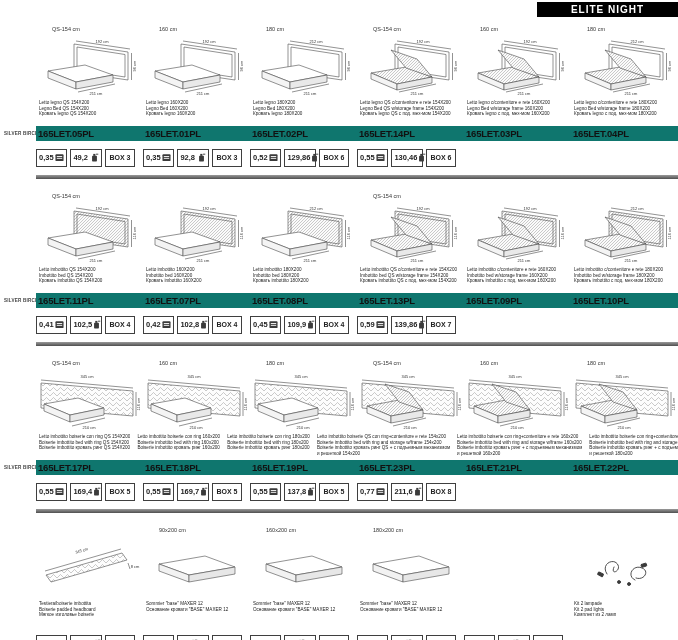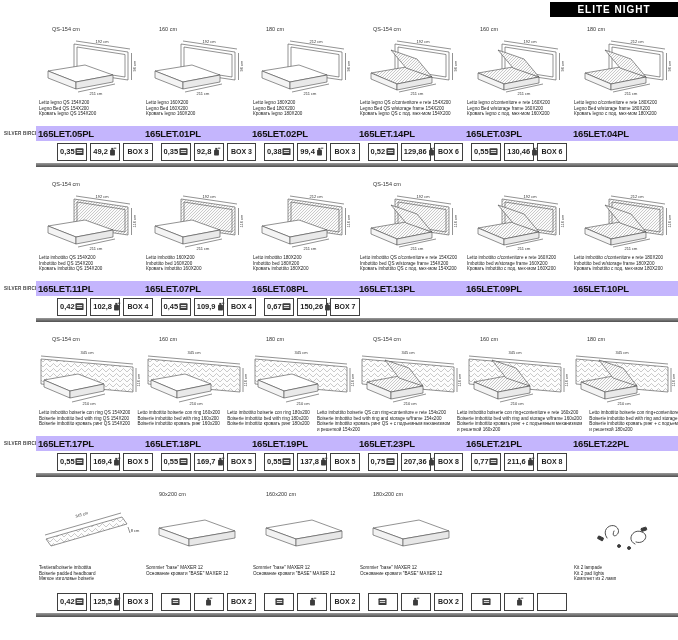--- a/index.html
+++ b/index.html
@@ -3,41 +3,41 @@
 <meta charset="utf-8">
 <style>
   html,body{margin:0;padding:0;}
   body{
     width:678px;height:640px;position:relative;overflow:hidden;
     background:#ffffff;
     font-family:"Liberation Sans", sans-serif;
     color:#222;
   }
   .banner{
-    position:absolute;top:2px;right:0;width:128px;height:15px;
+    position:absolute;top:2px;right:0;width:141px;height:15px;
     background:#000;color:#fff;display:flex;align-items:center;justify-content:center;
     font-size:10px;font-weight:bold;letter-spacing:1px;
   }
   #content{padding-top:26px;}
   .prod-row{margin-bottom:14px;}
   .line{display:grid;grid-template-columns:36px repeat(6,1fr);}
   .gut{}
   .hdrs{height:11px;}
   .hdr{font-size:5.5px;color:#333;padding-left:16px;white-space:nowrap;}
   .draws{height:62px;}
   .draw{height:62px;}
   .draw svg{width:100%;height:100%;display:block;}
   .descs{min-height:27px;height:27px;}
   .desc{padding:1px 4px 0 3px;}
   .dline{font-size:4.6px;line-height:1.25;color:#222;white-space:nowrap;overflow:hidden;}
   .codeline{display:grid;grid-template-columns:36px 1fr;height:15px;align-items:stretch;}
   .finish{font-size:4.6px;font-weight:bold;color:#444;letter-spacing:.2px;display:flex;align-items:center;padding-left:4px;white-space:nowrap;}
-  .codes{display:grid;grid-template-columns:repeat(6,1fr);background:#c4b5fd;align-items:center;}
+  .codes{display:grid;grid-template-columns:repeat(6,1fr);background:#0f766e;align-items:center;}
   .code{font-size:9.5px;font-weight:bold;color:#111;padding-left:2px;white-space:nowrap;letter-spacing:-0.2px;}
-  .datas{height:21px;align-items:center;margin-left:21px;}
+  .datas{height:33px;align-items:center;}
   .grp{display:flex;gap:3px;padding-right:8px;height:18px;}
   .cell{flex:1;border:1px solid #3f3f3f;background:#fff;display:flex;align-items:center;justify-content:space-between;padding:0 2px;min-width:0;}
   .cell.noval{justify-content:center;}
   .cell.boxcell{flex:0.95;justify-content:center;font-size:7px;font-weight:bold;}
   .val{font-size:7.5px;font-weight:bold;white-space:nowrap;}
   .ic{width:9px;height:9px;flex:none;}
   .barline{display:grid;grid-template-columns:36px 1fr;height:4px;margin-top:1px;}
   .bar{background:linear-gradient(#9a9a9a,#4f4f4f);}
 </style>
 </head>
@@ -247,41 +247,20 @@
               <rect x="3.6" y="1" width="2.4" height="2.2" fill="#3b3b3b"></rect>
               <rect x="6.6" y="0.8" width="2.6" height="1" fill="#3b3b3b"></rect>
             </svg>
           </div>
           <div class="cell boxcell">
             <span>BOX 3</span>
           </div>
         </div>
         <div class="grp">
           <div class="cell">
-            <span class="val">0,38</span>
-            <svg class="ic" viewBox="0 0 10 10">
-              <rect x="0.5" y="1.5" width="9" height="7.5" rx="1" fill="#3b3b3b"></rect>
-              <rect x="2" y="3.4" width="6" height="1" fill="#fff"></rect>
-              <rect x="2" y="5.4" width="6" height="1" fill="#fff"></rect>
-            </svg>
-          </div>
-          <div class="cell">
-            <span class="val">99,4</span>
-            <svg class="ic" viewBox="0 0 10 10">
-              <rect x="2.3" y="3" width="5.4" height="6.5" rx="0.8" fill="#3b3b3b"></rect>
-              <rect x="3.6" y="1" width="2.4" height="2.2" fill="#3b3b3b"></rect>
-              <rect x="6.6" y="0.8" width="2.6" height="1" fill="#3b3b3b"></rect>
-            </svg>
-          </div>
-          <div class="cell boxcell">
-            <span>BOX 3</span>
-          </div>
-        </div>
-        <div class="grp">
-          <div class="cell">
             <span class="val">0,52</span>
             <svg class="ic" viewBox="0 0 10 10">
               <rect x="0.5" y="1.5" width="9" height="7.5" rx="1" fill="#3b3b3b"></rect>
               <rect x="2" y="3.4" width="6" height="1" fill="#fff"></rect>
               <rect x="2" y="5.4" width="6" height="1" fill="#fff"></rect>
             </svg>
           </div>
           <div class="cell">
             <span class="val">129,86</span>
             <svg class="ic" viewBox="0 0 10 10">
@@ -468,20 +447,41 @@
           <div class="code">165LET.08PL</div>
           <div class="code">165LET.13PL</div>
           <div class="code">165LET.09PL</div>
           <div class="code">165LET.10PL</div>
         </div>
       </div>
       <div class="line datas">
         <div class="gut"></div>
         <div class="grp">
           <div class="cell">
+            <span class="val">0,41</span>
+            <svg class="ic" viewBox="0 0 10 10">
+              <rect x="0.5" y="1.5" width="9" height="7.5" rx="1" fill="#3b3b3b"></rect>
+              <rect x="2" y="3.4" width="6" height="1" fill="#fff"></rect>
+              <rect x="2" y="5.4" width="6" height="1" fill="#fff"></rect>
+            </svg>
+          </div>
+          <div class="cell">
+            <span class="val">102,5</span>
+            <svg class="ic" viewBox="0 0 10 10">
+              <rect x="2.3" y="3" width="5.4" height="6.5" rx="0.8" fill="#3b3b3b"></rect>
+              <rect x="3.6" y="1" width="2.4" height="2.2" fill="#3b3b3b"></rect>
+              <rect x="6.6" y="0.8" width="2.6" height="1" fill="#3b3b3b"></rect>
+            </svg>
+          </div>
+          <div class="cell boxcell">
+            <span>BOX 4</span>
+          </div>
+        </div>
+        <div class="grp">
+          <div class="cell">
             <span class="val">0,42</span>
             <svg class="ic" viewBox="0 0 10 10">
               <rect x="0.5" y="1.5" width="9" height="7.5" rx="1" fill="#3b3b3b"></rect>
               <rect x="2" y="3.4" width="6" height="1" fill="#fff"></rect>
               <rect x="2" y="5.4" width="6" height="1" fill="#fff"></rect>
             </svg>
           </div>
           <div class="cell">
             <span class="val">102,8</span>
             <svg class="ic" viewBox="0 0 10 10">
@@ -510,29 +510,29 @@
               <rect x="3.6" y="1" width="2.4" height="2.2" fill="#3b3b3b"></rect>
               <rect x="6.6" y="0.8" width="2.6" height="1" fill="#3b3b3b"></rect>
             </svg>
           </div>
           <div class="cell boxcell">
             <span>BOX 4</span>
           </div>
         </div>
         <div class="grp">
           <div class="cell">
-            <span class="val">0,67</span>
-            <svg class="ic" viewBox="0 0 10 10">
-              <rect x="0.5" y="1.5" width="9" height="7.5" rx="1" fill="#3b3b3b"></rect>
-              <rect x="2" y="3.4" width="6" height="1" fill="#fff"></rect>
-              <rect x="2" y="5.4" width="6" height="1" fill="#fff"></rect>
-            </svg>
-          </div>
-          <div class="cell">
-            <span class="val">150,26</span>
+            <span class="val">0,59</span>
+            <svg class="ic" viewBox="0 0 10 10">
+              <rect x="0.5" y="1.5" width="9" height="7.5" rx="1" fill="#3b3b3b"></rect>
+              <rect x="2" y="3.4" width="6" height="1" fill="#fff"></rect>
+              <rect x="2" y="5.4" width="6" height="1" fill="#fff"></rect>
+            </svg>
+          </div>
+          <div class="cell">
+            <span class="val">139,86</span>
             <svg class="ic" viewBox="0 0 10 10">
               <rect x="2.3" y="3" width="5.4" height="6.5" rx="0.8" fill="#3b3b3b"></rect>
               <rect x="3.6" y="1" width="2.4" height="2.2" fill="#3b3b3b"></rect>
               <rect x="6.6" y="0.8" width="2.6" height="1" fill="#3b3b3b"></rect>
             </svg>
           </div>
           <div class="cell boxcell">
             <span>BOX 7</span>
           </div>
         </div>
@@ -749,41 +749,20 @@
               <rect x="3.6" y="1" width="2.4" height="2.2" fill="#3b3b3b"></rect>
               <rect x="6.6" y="0.8" width="2.6" height="1" fill="#3b3b3b"></rect>
             </svg>
           </div>
           <div class="cell boxcell">
             <span>BOX 5</span>
           </div>
         </div>
         <div class="grp">
           <div class="cell">
-            <span class="val">0,75</span>
-            <svg class="ic" viewBox="0 0 10 10">
-              <rect x="0.5" y="1.5" width="9" height="7.5" rx="1" fill="#3b3b3b"></rect>
-              <rect x="2" y="3.4" width="6" height="1" fill="#fff"></rect>
-              <rect x="2" y="5.4" width="6" height="1" fill="#fff"></rect>
-            </svg>
-          </div>
-          <div class="cell">
-            <span class="val">207,36</span>
-            <svg class="ic" viewBox="0 0 10 10">
-              <rect x="2.3" y="3" width="5.4" height="6.5" rx="0.8" fill="#3b3b3b"></rect>
-              <rect x="3.6" y="1" width="2.4" height="2.2" fill="#3b3b3b"></rect>
-              <rect x="6.6" y="0.8" width="2.6" height="1" fill="#3b3b3b"></rect>
-            </svg>
-          </div>
-          <div class="cell boxcell">
-            <span>BOX 8</span>
-          </div>
-        </div>
-        <div class="grp">
-          <div class="cell">
             <span class="val">0,77</span>
             <svg class="ic" viewBox="0 0 10 10">
               <rect x="0.5" y="1.5" width="9" height="7.5" rx="1" fill="#3b3b3b"></rect>
               <rect x="2" y="3.4" width="6" height="1" fill="#fff"></rect>
               <rect x="2" y="5.4" width="6" height="1" fill="#fff"></rect>
             </svg>
           </div>
           <div class="cell">
             <span class="val">211,6</span>
             <svg class="ic" viewBox="0 0 10 10">

